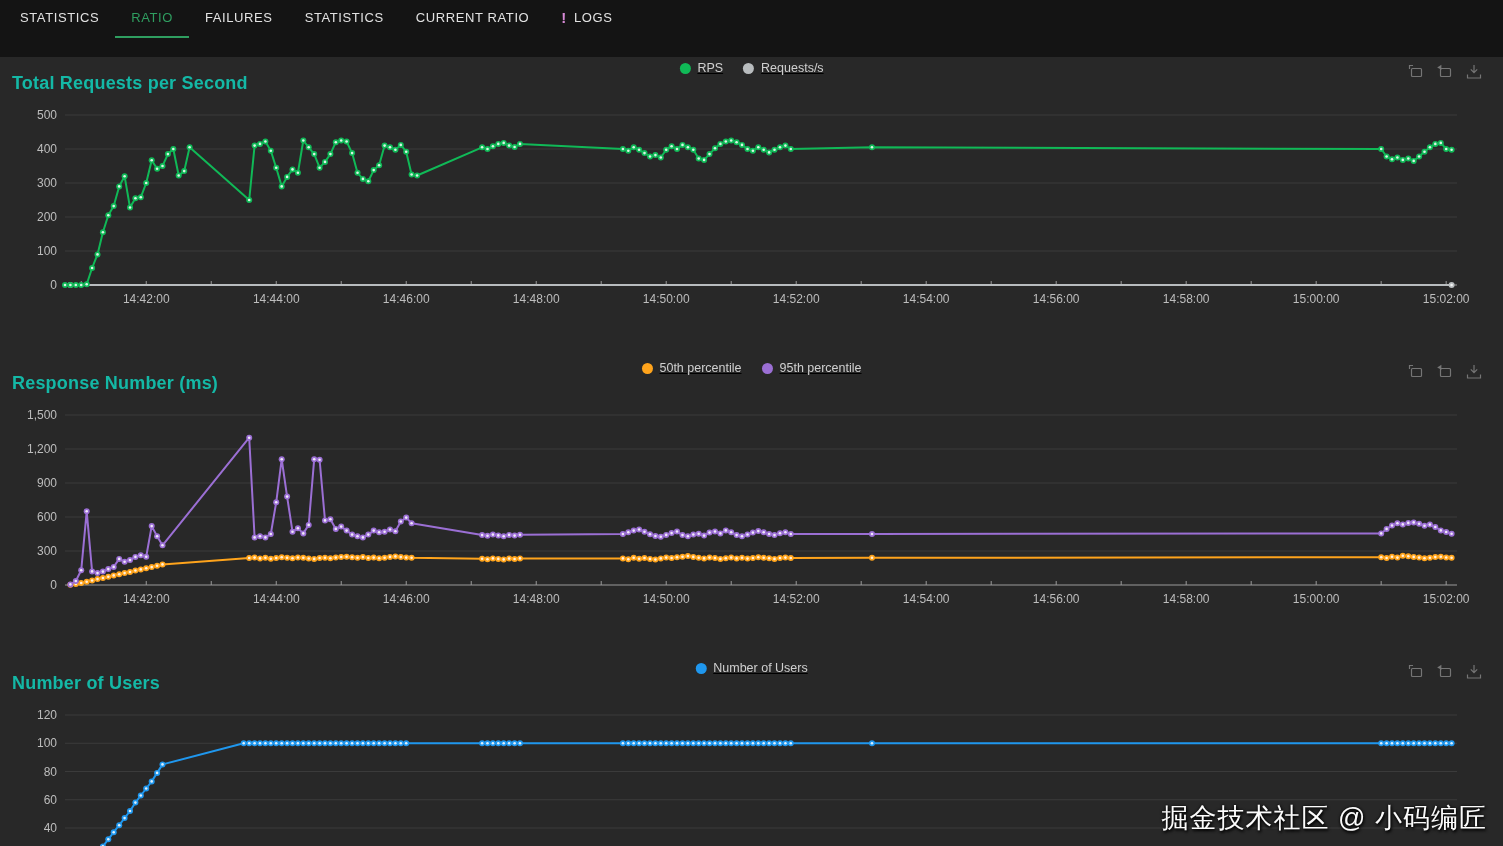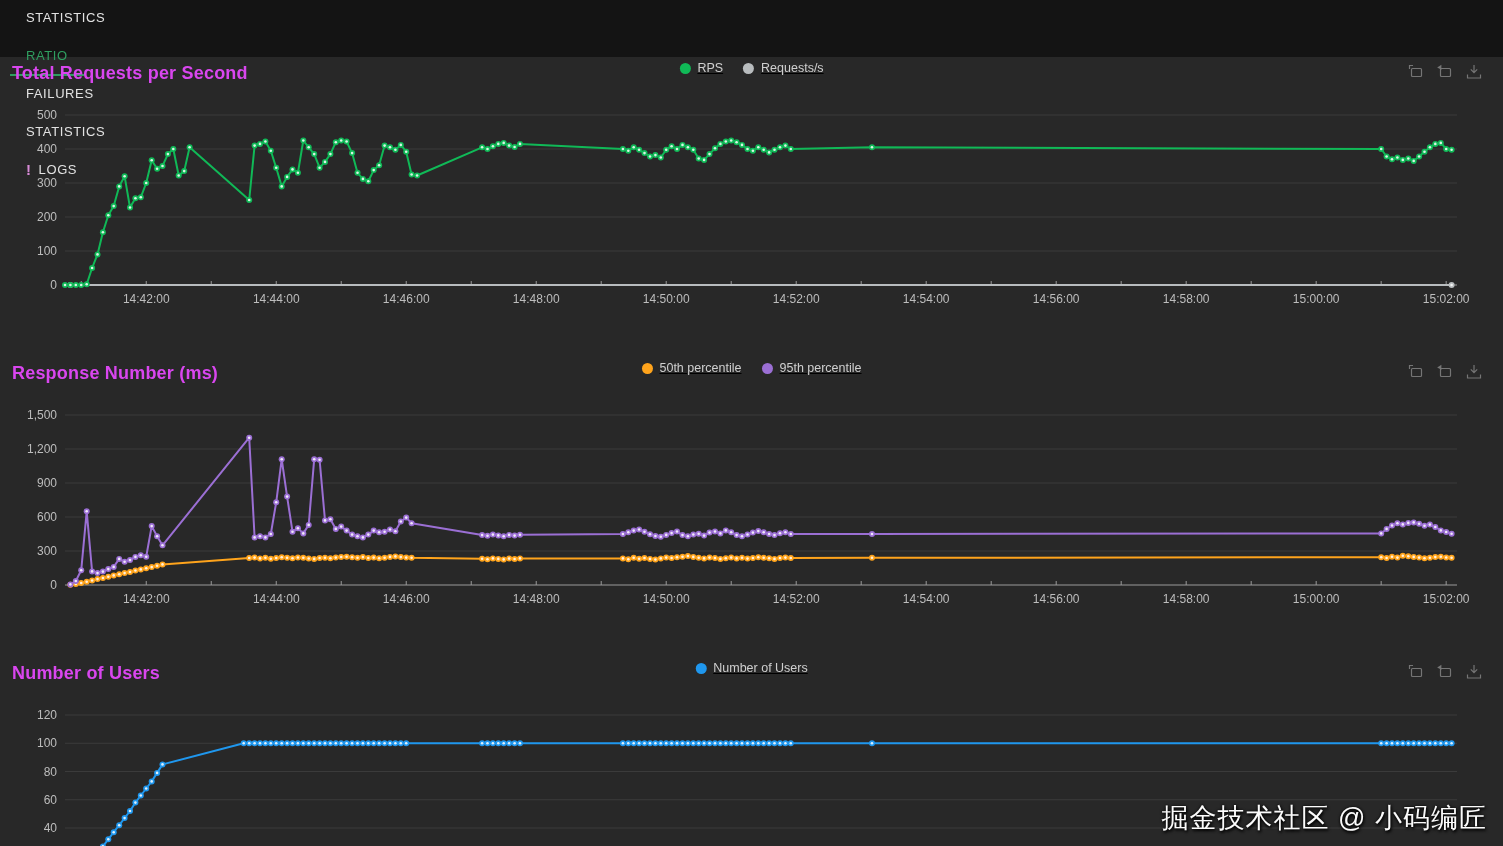--- a/index.html
+++ b/index.html
@@ -1,29 +1,29 @@
 <!DOCTYPE html>
 <html><head>
 <meta charset="utf-8">
 <style>
   html,body{margin:0;padding:0;background:#282828;width:1503px;height:846px;overflow:hidden;
     font-family:"Liberation Sans","DejaVu Sans",sans-serif;}
   
-  .nav{position:absolute;top:0;left:0;width:1503px;height:57px;background:#141414;display:flex;align-items:flex-start;padding-left:10px;box-sizing:border-box;flex-direction:column;}
+  .nav{position:absolute;top:0;left:0;width:1503px;height:57px;background:#141414;display:flex;align-items:flex-start;padding-left:4px;box-sizing:border-box;}
   .tab{display:inline-flex;align-items:center;gap:7px;padding:10px 16px 11px;margin-top:0;
     color:#e2e2e2;font-size:13px;letter-spacing:.6px;cursor:pointer;border-bottom:2px solid transparent;white-space:nowrap;}
   .tab.active{color:#2f9e60;border-bottom-color:#2f9e60;}
   .tab .badge{color:#d78ad6;font-weight:bold;font-size:15px;line-height:11px;}
   
   .section{position:absolute;left:0;width:1503px;}
   #section-rps{top:57px;height:300px;}
   #section-rt{top:357px;height:300px;}
   #section-users{top:657px;height:189px;}
   .chart-header{position:relative;height:33px;}
-  .chart-title{position:absolute;left:12px;top:6px;margin:0;font-size:18px;font-weight:bold;color:#d946ef;letter-spacing:.2px;}
+  .chart-title{position:absolute;left:12px;top:16px;margin:0;font-size:18px;font-weight:bold;color:#14b8a6;letter-spacing:.2px;}
   .legend{position:absolute;left:50%;top:4px;transform:translateX(-50%);display:flex;gap:20px;align-items:center;text-decoration:underline;}
   .legend-item{display:inline-flex;align-items:center;gap:7px;color:#cfcfcf;font-size:12.5px;cursor:pointer;white-space:nowrap;}
   .legend-dot{width:11px;height:11px;border-radius:50%;display:inline-block;}
   .toolbox{position:absolute;right:20px;top:6px;display:flex;gap:11px;}
   .tool-btn{width:18px;height:18px;padding:0;background:none;border:none;cursor:pointer;color:#757575;}
   .tool-btn svg{display:block;}
   .plot{display:block;}
   svg text{font-family:"Liberation Sans","DejaVu Sans",sans-serif;}
   
   .watermark{position:absolute;right:16px;bottom:10px;font-size:27px;font-weight:normal;color:#fbfbfb;
@@ -37,20 +37,23 @@
       <span>STATISTICS</span>
     </div>
     <div class="tab active">
       <span>RATIO</span>
     </div>
     <div class="tab">
       <span>FAILURES</span>
     </div>
     <div class="tab">
       <span>STATISTICS</span>
+    </div>
+    <div class="tab">
+      <span>CURRENT RATIO</span>
     </div>
     <div class="tab">
       <span class="badge">!</span>
       <span>LOGS</span>
     </div>
   </nav>
 
 <section class="section" id="section-rps">
   <div class="chart-header">
     <h2 class="chart-title">Total Requests per Second</h2>

